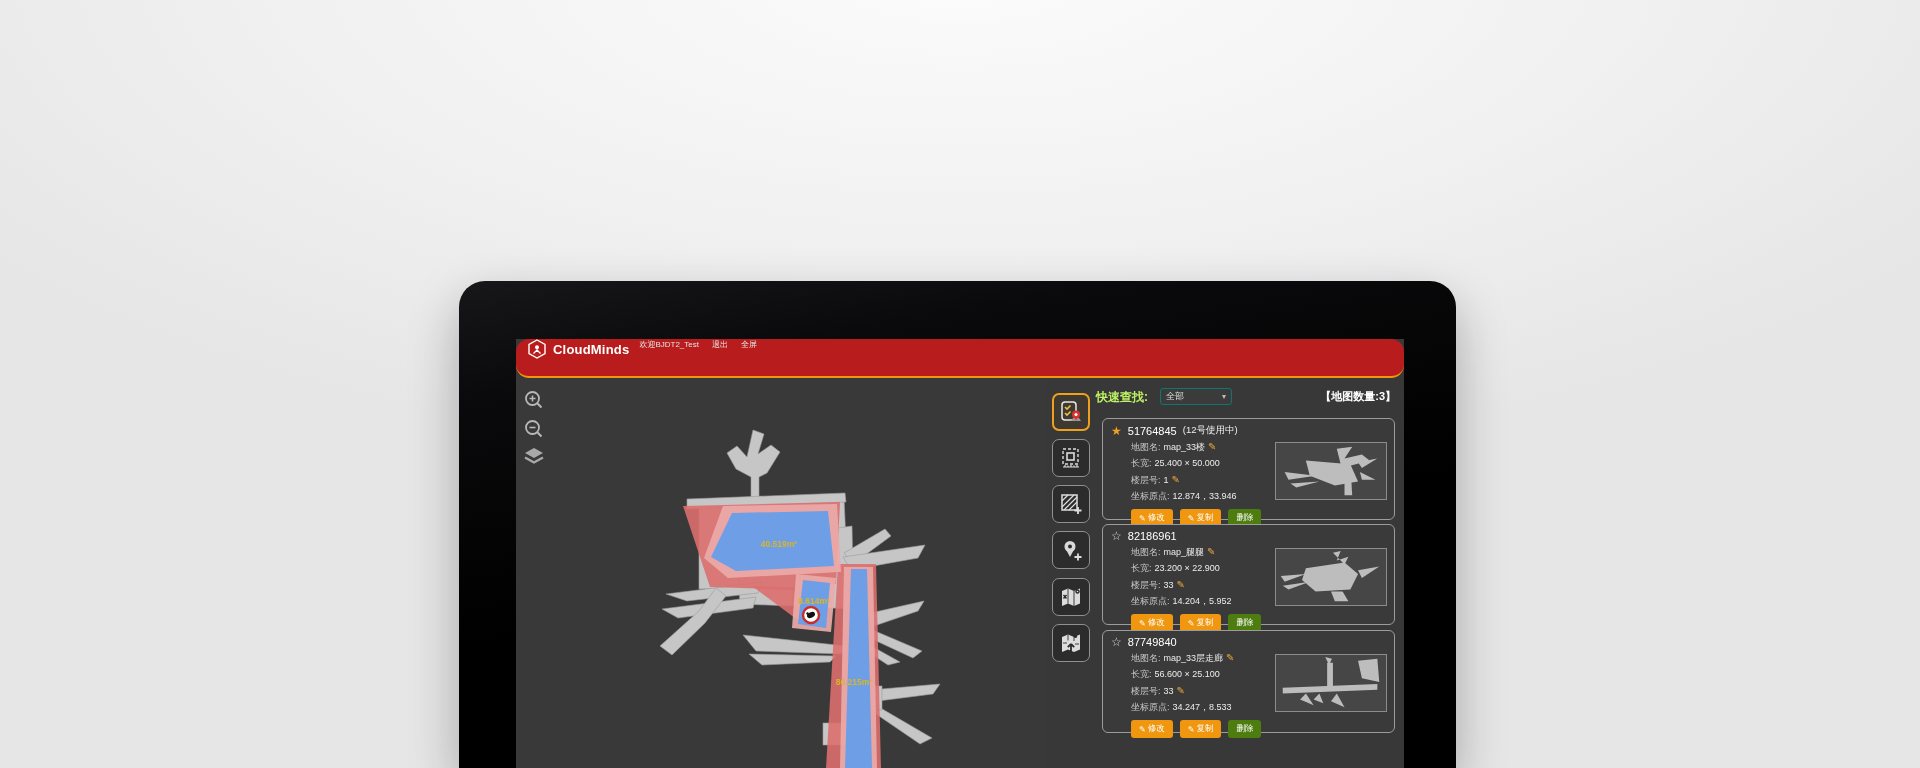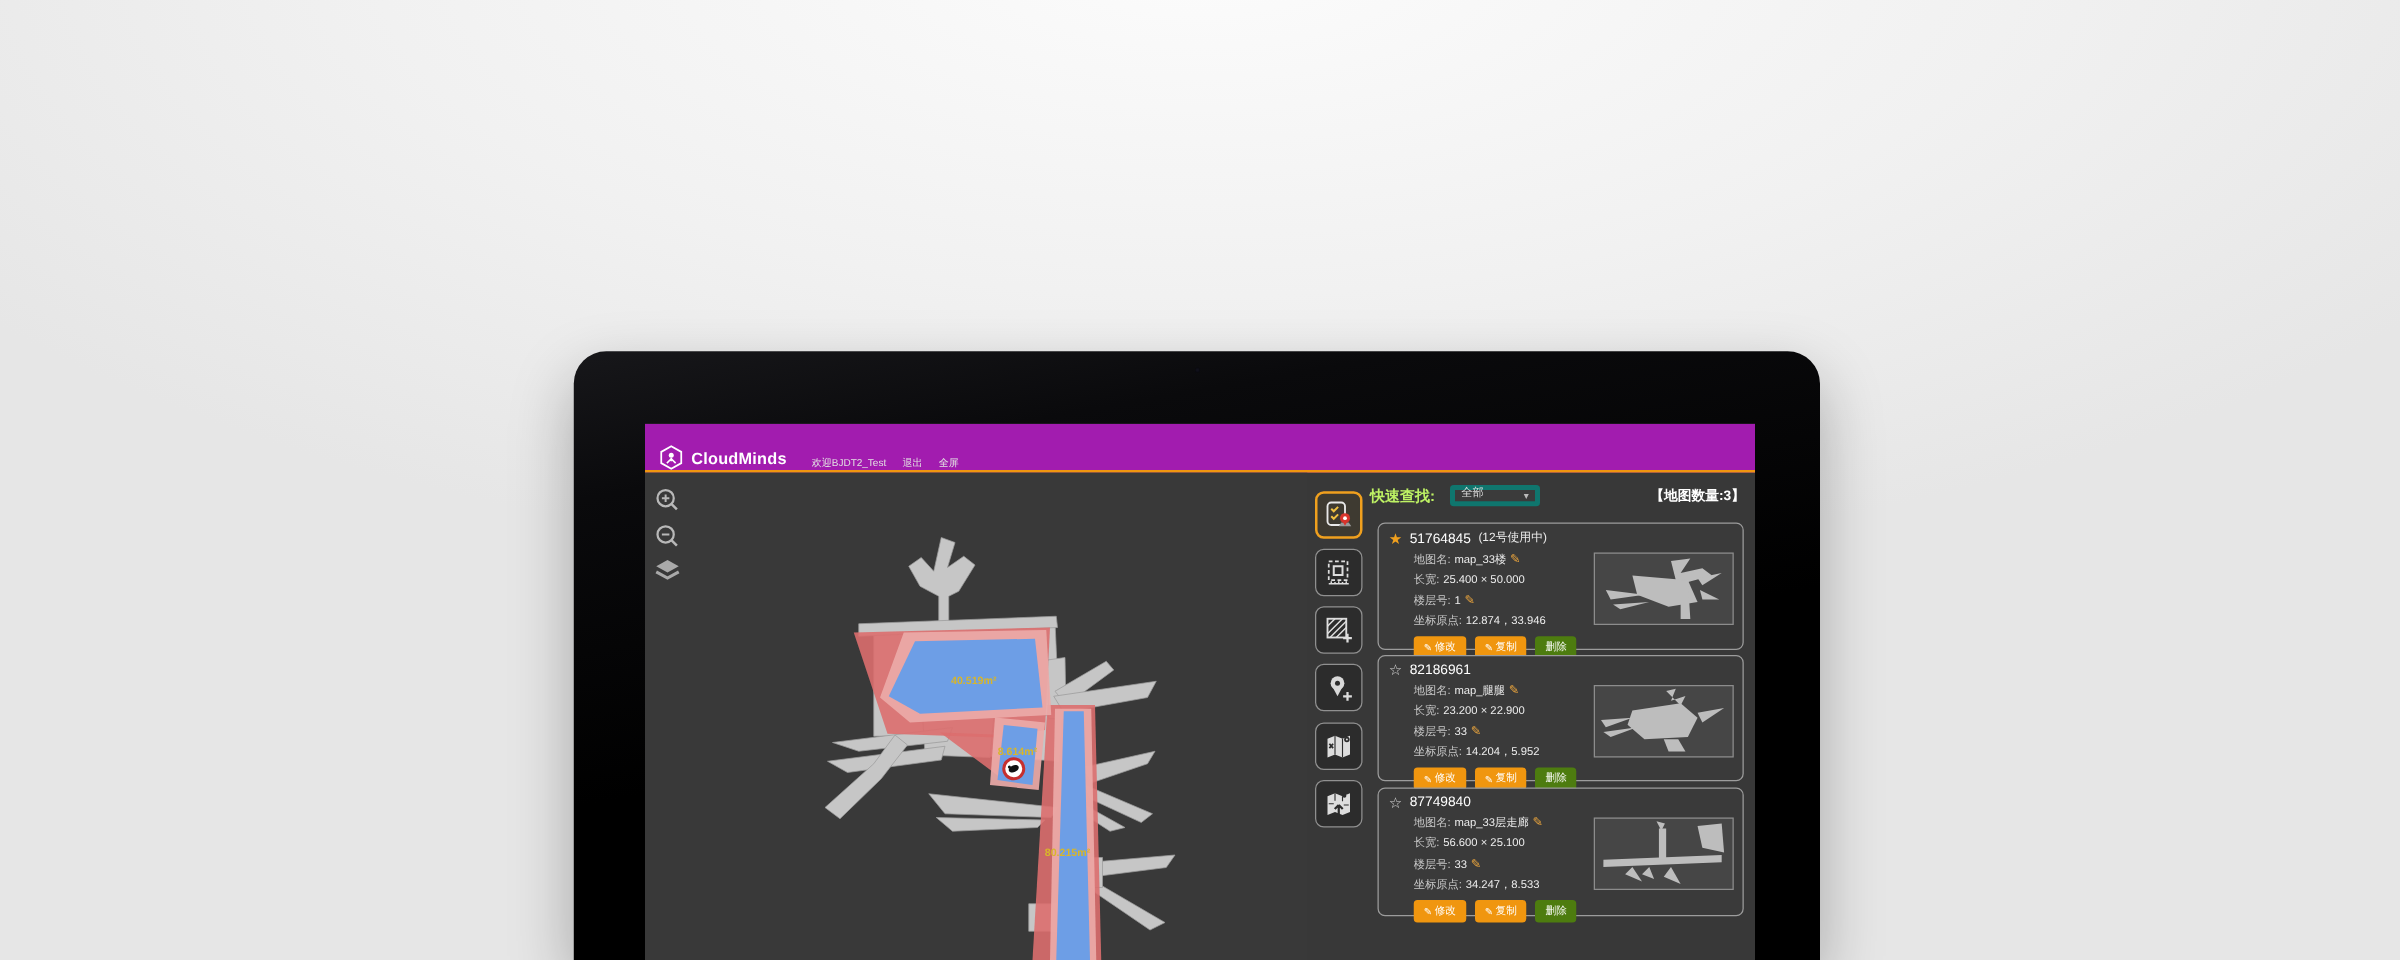--- a/index.html
+++ b/index.html
@@ -11,46 +11,46 @@
   
   .laptop { position:absolute; left:459px; top:281px; width:997px; height:487px;
     background: linear-gradient(170deg,#17171a 0%, #0a0a0c 18%, #000 55%);
     border-radius:26px 26px 0 0; box-shadow:0 20px 50px rgba(0,0,0,.28); }
   .camera { position:absolute; left:50%; top:13px; width:4px; height:4px; margin-left:-2px;
     border-radius:50%; background:#141420; box-shadow:0 0 2px #000 inset; }
   .screen { position:absolute; left:57px; top:58px; width:888px; height:429px;
     background:#383838; overflow:hidden; }
 
   
-  .app-header { position:absolute; left:0; top:0; width:100%; height:39px; background:#a21caf;
-    border-bottom:2px solid #f0960f; display:flex; align-items:flex-end; color:#fff; }
+  .app-header { position:absolute; left:0; top:0; width:100%; height:39px; background:#b91c1c;
+    border-bottom:2px solid #f0960f; display:flex; align-items:flex-start; color:#fff;border-radius:13px; }
   .logo-wrap { display:flex; align-items:center; margin-left:11px; gap:6px; }
   .brand { font-size:13px; font-weight:bold; letter-spacing:.2px; color:#fff; }
-  .welcome { font-size:8px; color:#e2e2e2; margin-left:20px; }
+  .welcome { font-size:8px; color:#e2e2e2; margin-left:10px; }
   .hlink { font-size:8px; color:#e2e2e2; margin-left:13px; cursor:pointer; }
   .nav { margin-left:auto; display:flex; align-self:stretch; }
   .tab { display:flex; align-items:center; padding:0 16px; font-size:11.5px; font-weight:bold;
     color:#fff; cursor:pointer; }
   .tab.active { background:#f0960f; color:#422d08; }
   .tab:last-child { margin-right:4px; }
 
   
   .map-tools { position:absolute; left:7px; top:50px; display:flex; flex-direction:column; gap:7px; }
   .map-tools svg { display:block; }
 
   
   .tool-btn { position:absolute; left:536px; width:38px; height:38px; border-radius:7px;
     background:#2c2c2c; border:1px solid #909090; display:flex; align-items:center;
     justify-content:center; cursor:pointer; }
   .tool-btn.active { border:2px solid #f0a01e; background:#3e3a31; }
 
   
   .quickfind-label { position:absolute; left:580px; top:50px; font-size:12px; font-weight:bold; color:#bef264; }
   .dropdown { position:absolute; left:644px; top:49px; width:72px; height:17px; background:#3b3b3b;
-    border:4px solid #0f766e; border-radius:3px; display:flex; align-items:flex-end;
+    border:1px solid #0f766e; border-radius:3px; display:flex; align-items:center;
     padding:0 5px; cursor:pointer; }
   .dropdown .val { font-size:9px; color:#ddd; flex:1; }
   .dropdown .caret { font-size:8px; color:#bbb; }
   .map-count { position:absolute; right:8px; top:50px; font-size:11px; font-weight:bold; color:#fff; }
 
   
   .map-card { position:absolute; left:586px; width:293px; border:1px solid #9c9c9c; border-radius:6px;
     background:#3a3a3a; padding:5px 8px; }
   .card-head { display:flex; align-items:center; gap:6px; }
   .star { font-size:12px; line-height:12px; cursor:pointer; }

